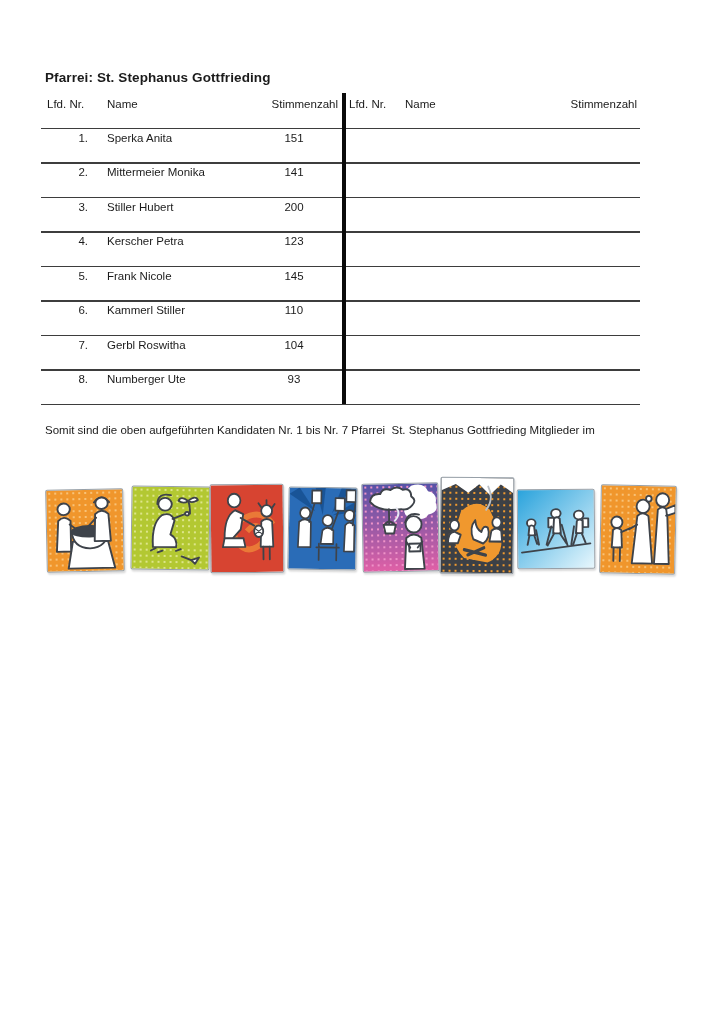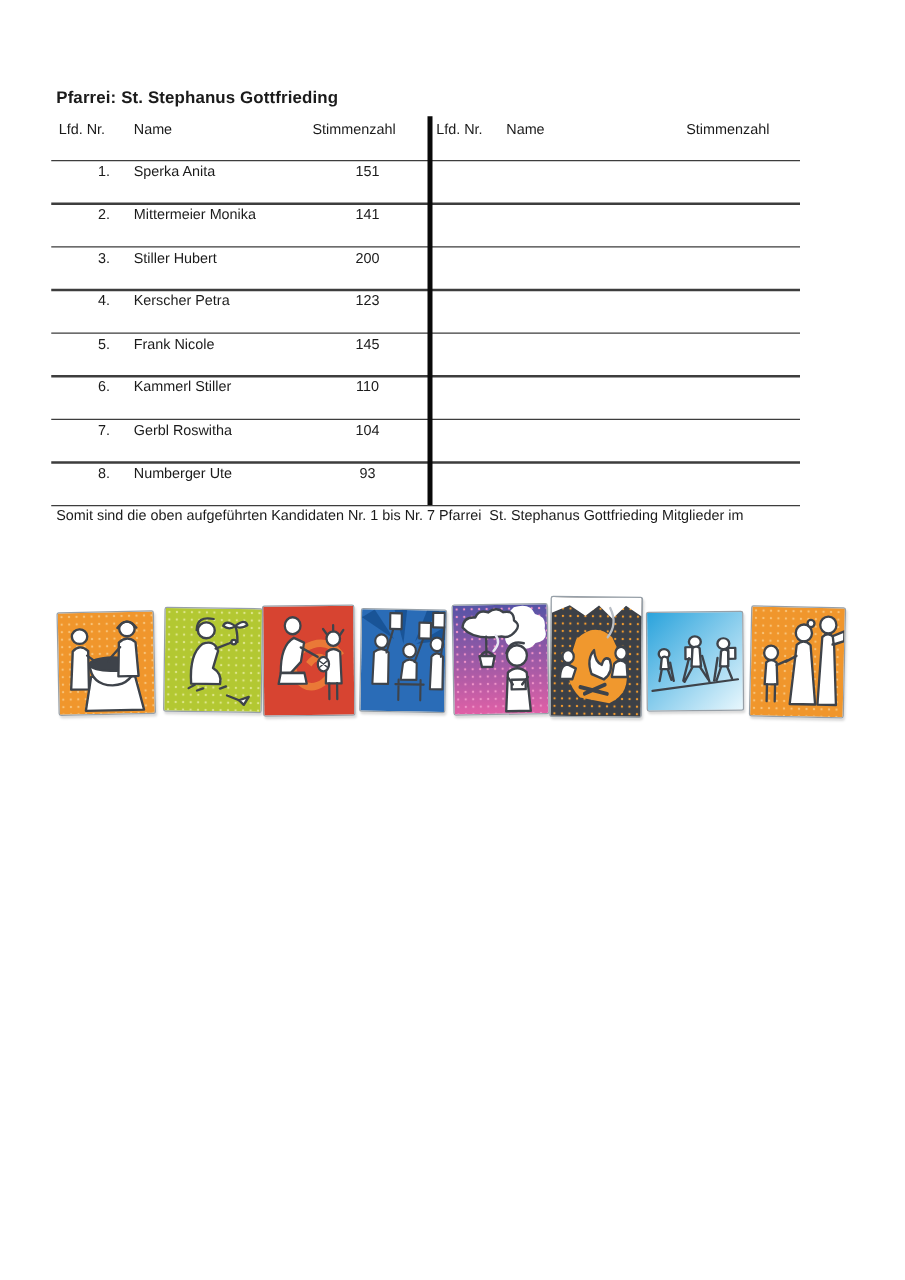--- a/index.html
+++ b/index.html
@@ -6,31 +6,31 @@
   .sheet {
     position:relative; width:724px; height:1024px; background:#ffffff;
     font-family:Liberation Sans, sans-serif; color:#1b1b1b; overflow:hidden;padding-left:16px;
   }
   .doc-title {
     position:absolute; left:45px; top:70px;
     font-size:13.5px; font-weight:bold; letter-spacing:.1px;
   }
   
   .th { position:absolute; top:98px; font-size:11.5px; white-space:nowrap; }
-  .th-right { }
+  .th-right { text-align:right; }
   .hline { position:absolute; left:41px; width:599px; height:1.5px; background:#3d3d3d; }
   .vdivider { position:absolute; left:342px; top:93px; width:4px; height:311px; background:#0a0a0a; }
   .row { position:absolute; left:0; width:724px; height:14px; font-size:11.5px; }
   .cell { position:absolute; white-space:nowrap; }
   .cell.nr { left:45px; width:43px; text-align:right; }
   .cell.name { left:107px; }
   .cell.votes { left:250px; width:88px; text-align:center; }
   
   .footnote { position:absolute; left:45px; top:406px; font-size:11.5px; line-height:15.5px; }
-  .footnote div { white-space:pre; }
+  .footnote div { white-space:pre;margin-top:17px; }
   
   .panel {
     position:absolute; border:1.5px solid #97a0a8; border-radius:2px; overflow:hidden;
     --c1:#ccc; --c2:#ccc; --dot:transparent; --accent:#f0982e; --ga:180deg;
     background-image:
       radial-gradient(var(--dot) 1.05px, transparent 1.2px),
       linear-gradient(var(--ga), var(--c1), var(--c2));
     background-size:6px 6px, 100% 100%;
     box-shadow:1px 2px 2px rgba(0,0,0,.15);
   }

